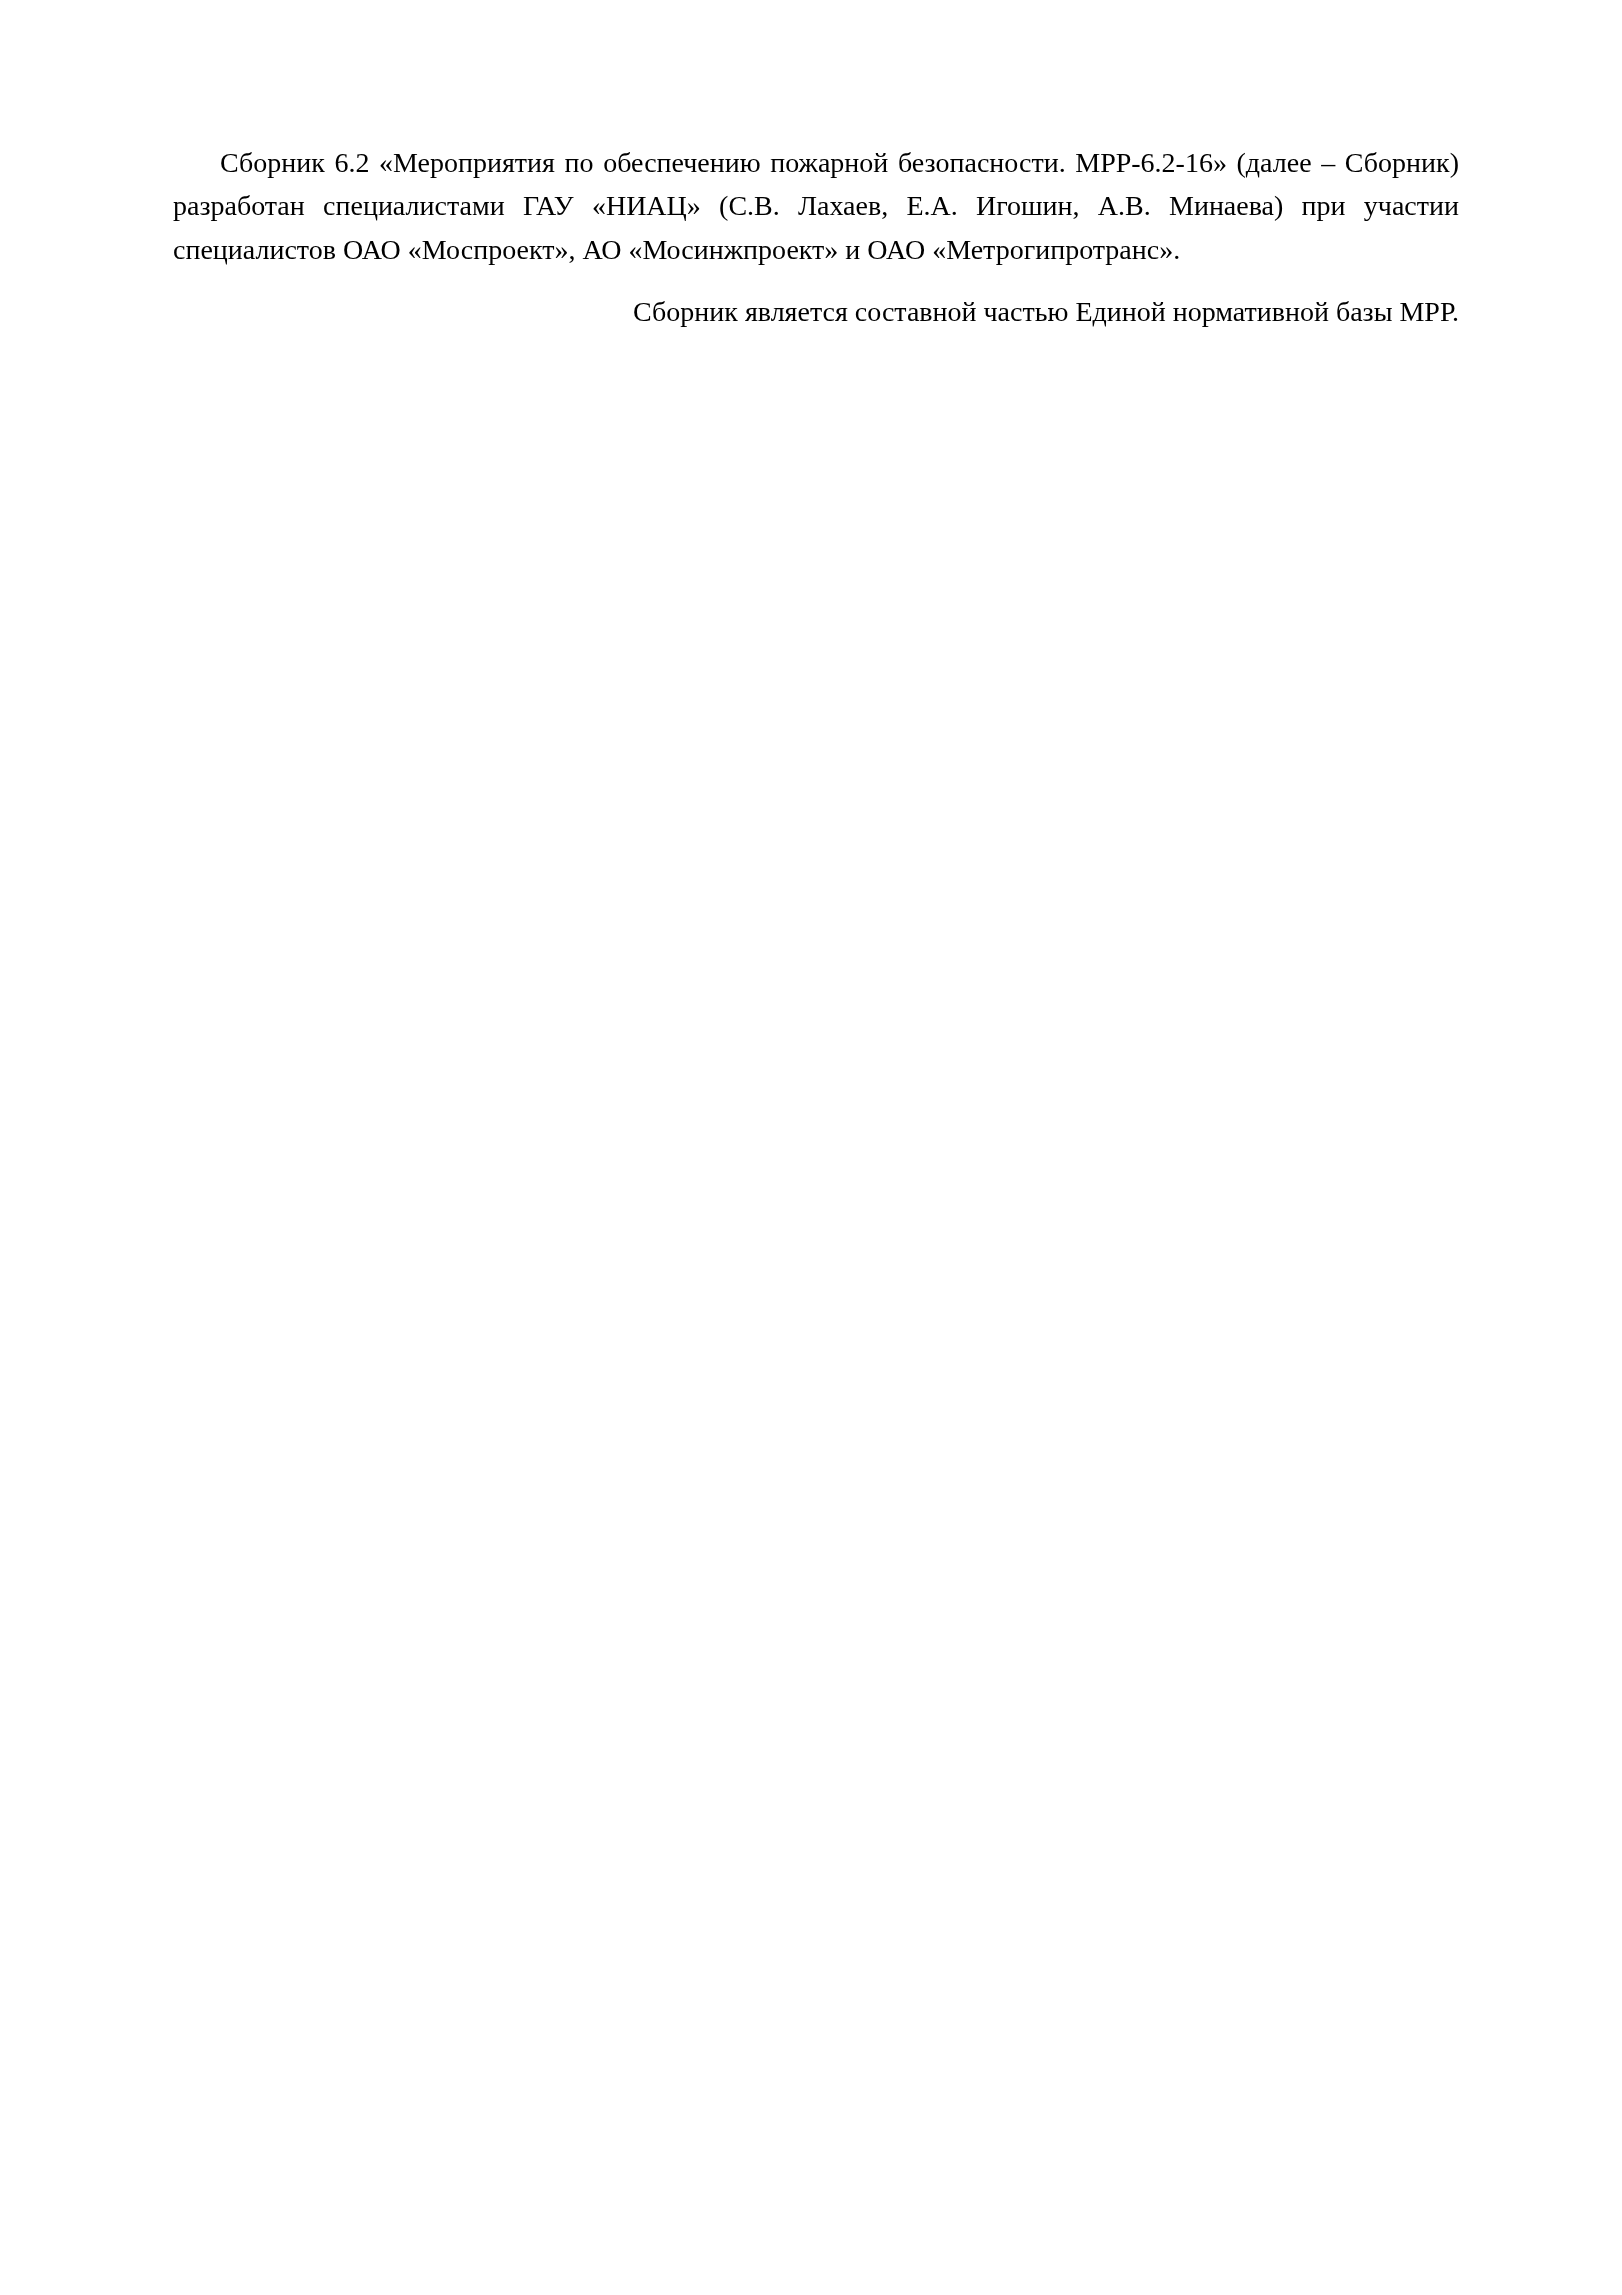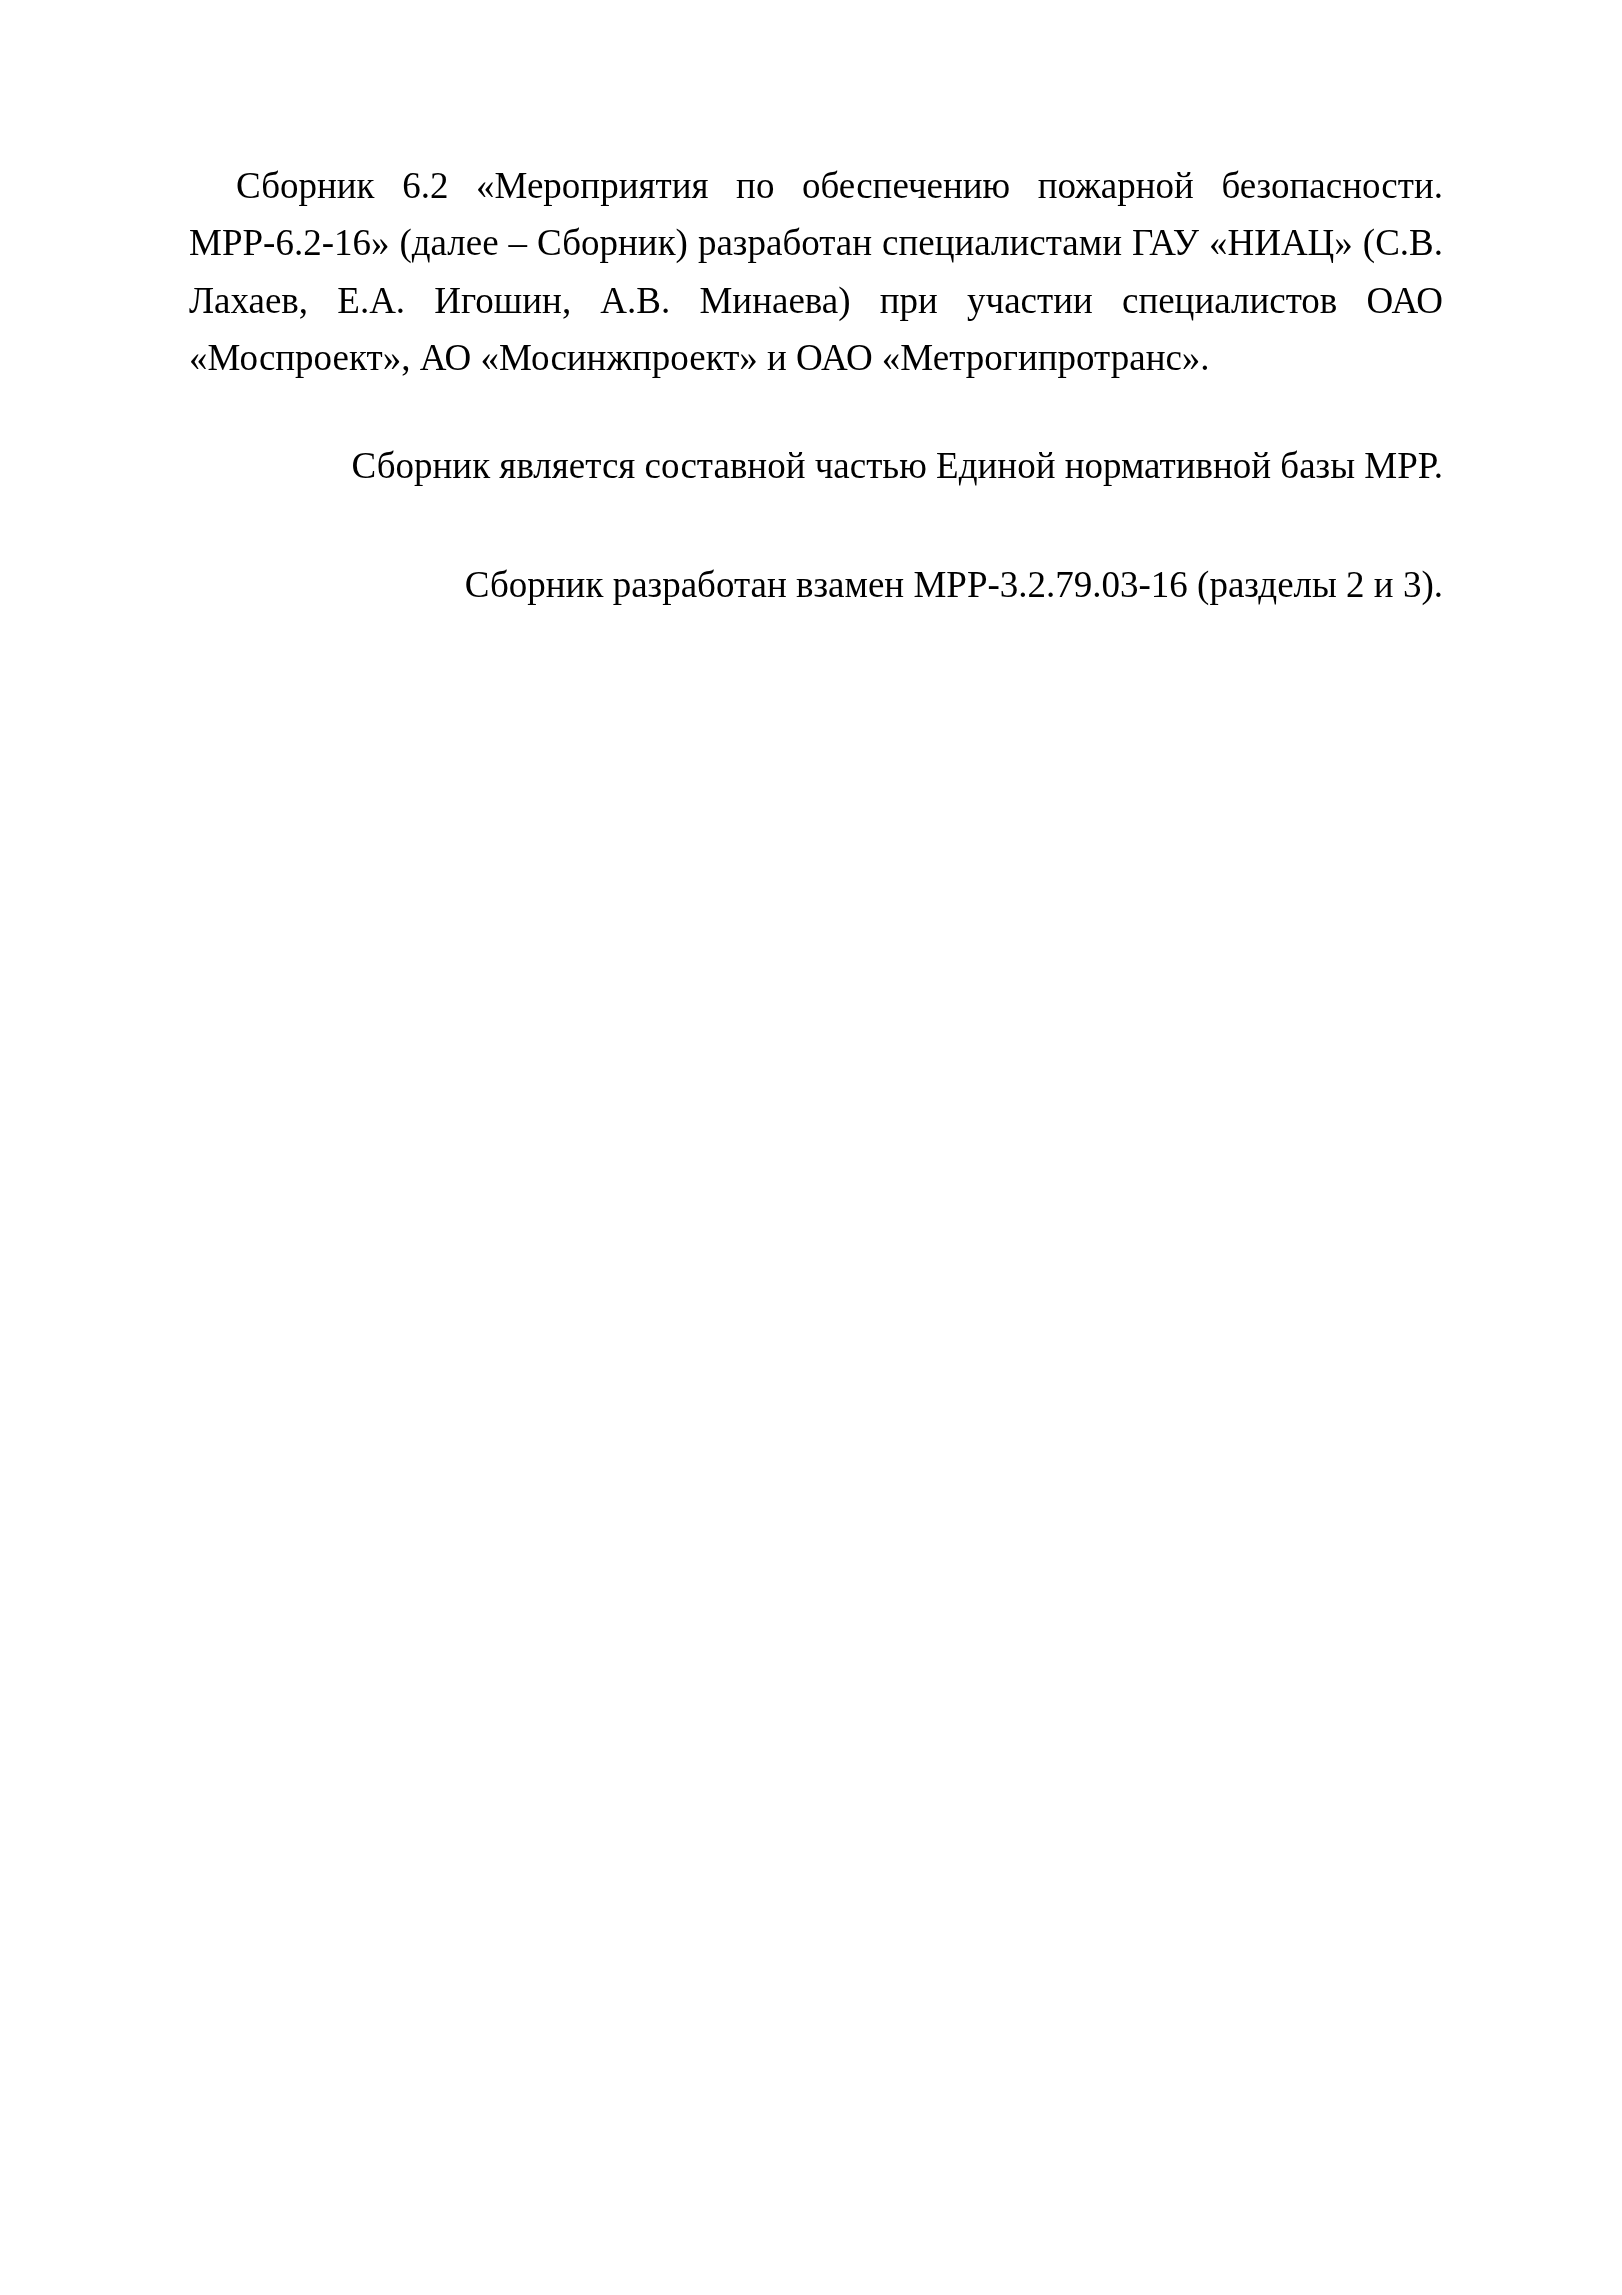--- a/index.html
+++ b/index.html
@@ -19,22 +19,22 @@
     box-sizing: border-box;
     width: 1623px;
     height: 2295px;
     padding: 141px 164px 131px 173px;
     background: #ffffff;
   }
   .doc-body {
     width: 1286px;
   }
   p.para {
-    margin: 16px;
-    font-size: 37px;
+    margin: 0;
+    font-size: 28px;
     line-height: 1.55;
     text-align: justify;
     text-indent: 47px;
     text-justify: inter-word;
     hyphens: none;
   }
   p.para.last-left {
     text-align: right;
   }
   .gap-small {
@@ -54,17 +54,16 @@
 
     <div class="gap-small"></div>
 
 
     <div class="gap-small"></div>
 
     <p class="para last-left">Сборник является составной частью Единой нормативной базы МРР.</p>
 
     <div class="gap-medium"></div>
 
-    <p class="para last-left">Сборник разработан взамен МРР-3.2.79.03-16 (разделы 2 и 3).</p>
 
   </div>
 </div>
 
 
 </body></html>

